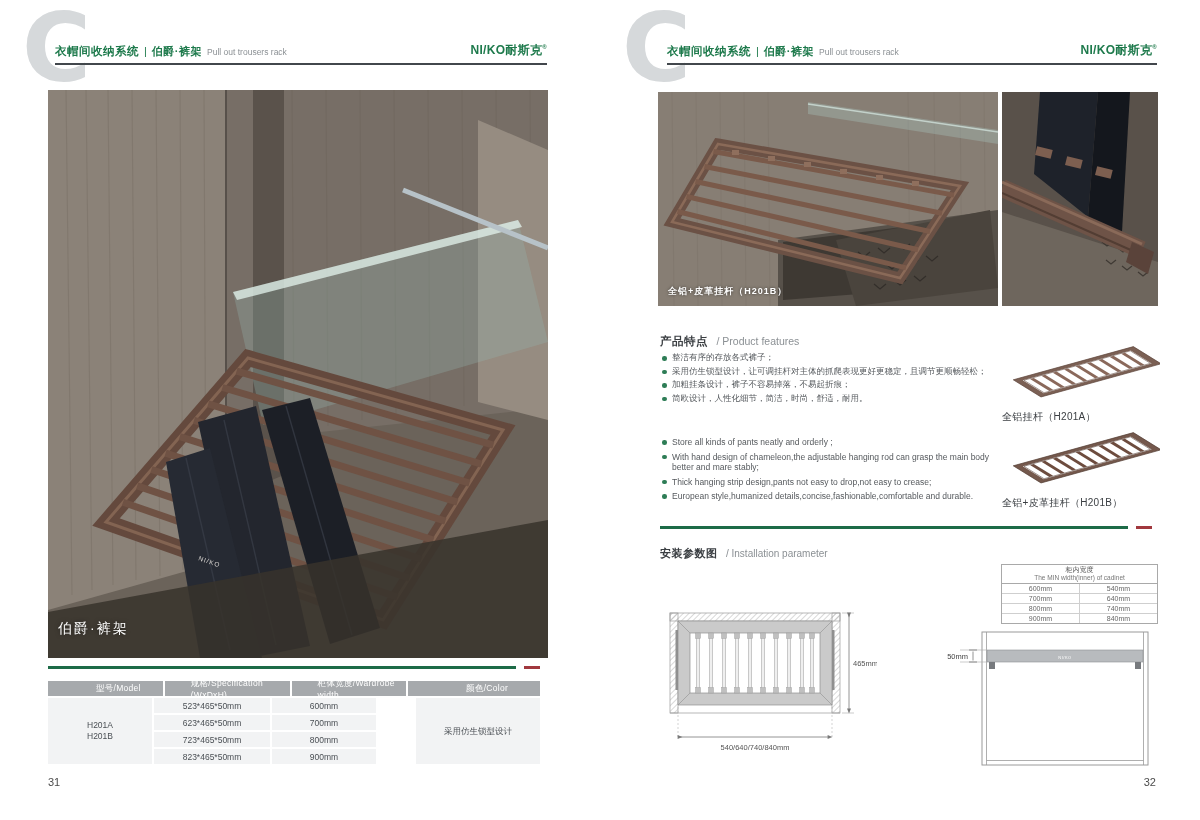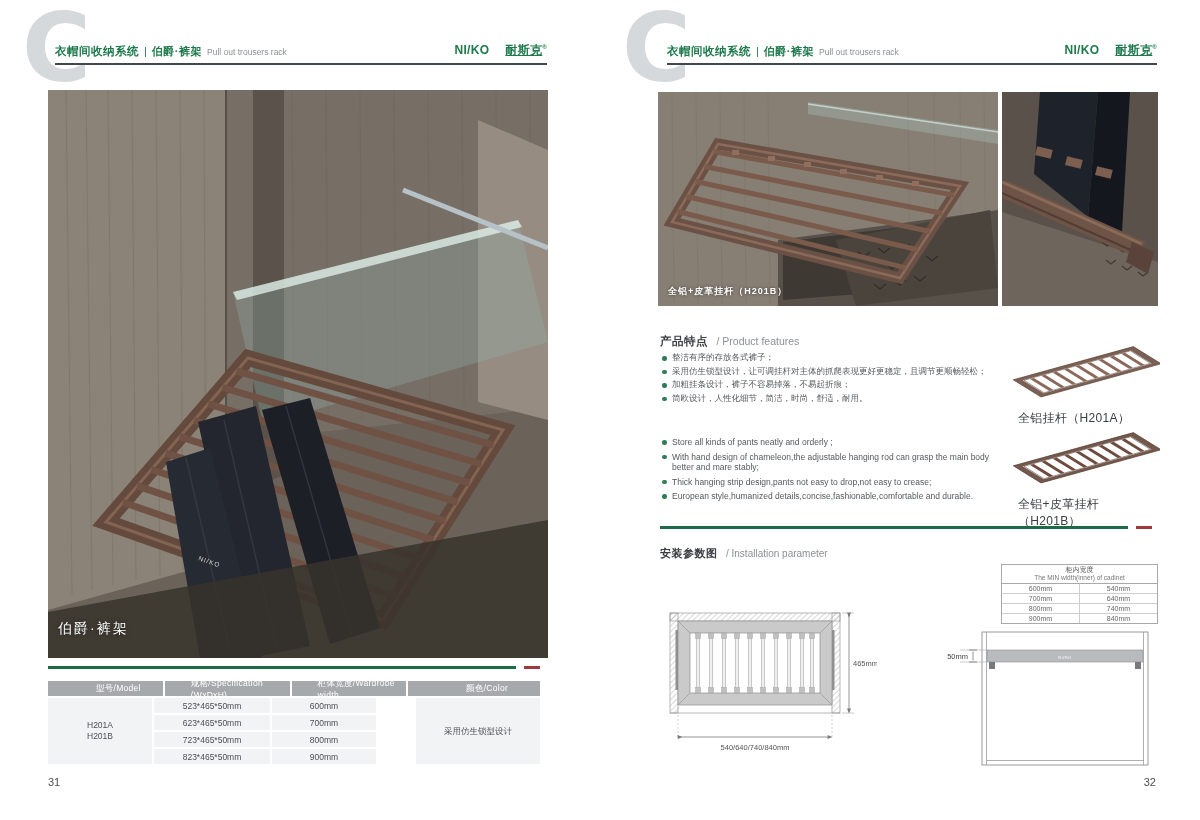--- a/index.html
+++ b/index.html
@@ -20,21 +20,21 @@
 
   .watermark{position:absolute;left:22px;top:4px;font-size:94px;line-height:90px;font-weight:800;
     color:#d6d9db;font-family:"DejaVu Sans",sans-serif;}
   .hdr{position:absolute;top:41px;left:var(--inl);white-space:nowrap;z-index:2;}
   .hdr .sys{font-size:11.5px;font-weight:700;color:var(--green);letter-spacing:.5px;}
   .hdr .bar{font-size:11px;color:var(--green);margin:0 5px;font-weight:400;}
   .hdr .series{font-size:11px;font-weight:700;color:var(--green);letter-spacing:.5px;}
   .hdr .sub{font-size:8.5px;color:#8b9094;margin-left:5px;}
   .logo{position:absolute;top:42px;right:var(--inr);color:var(--green);font-weight:800;
     font-size:12px;letter-spacing:.3px;z-index:2;}
-  .logo .cn{margin-left:16px;text-decoration:underline;}
+  .logo .cn{margin-left:0;}
   .logo sup{font-size:6px;vertical-align:super;}
   .hline{position:absolute;top:63px;left:var(--inl);right:var(--inr);height:2px;background:#42474c;}
 
   .photo{position:absolute;overflow:hidden;background:#6b635a;}
   .photo svg{display:block;}
   .photo-caption{position:absolute;left:10px;bottom:20px;color:#fff;font-size:14px;
     font-weight:500;letter-spacing:2px;text-shadow:0 0 4px rgba(0,0,0,.5);}
   .photo-caption-sm{position:absolute;left:10px;bottom:8px;color:#fff;font-size:9px;
     font-weight:600;letter-spacing:1px;text-shadow:0 0 3px rgba(0,0,0,.6);}
 
@@ -65,21 +65,21 @@
   .blist{position:absolute;list-style:none;margin:0;padding:0;}
   .blist li{position:relative;padding-left:12px;color:#55595d;margin-bottom:4px;}
   .blist li::before{content:"";position:absolute;left:2px;top:3px;width:4.5px;height:4.5px;
     border-radius:50%;background:#2e7d56;}
   .zh-list{left:60px;top:353px;width:350px;font-size:8.5px;line-height:9px;}
   .zh-list li{margin-bottom:4.5px;}
   .en-list{left:60px;top:437px;width:336px;font-size:8.5px;line-height:10.5px;}
   .en-list li{margin-bottom:4px;}
 
   .side-card{position:absolute;left:402px;width:158px;}
-  .side-label{font-size:12px;color:#3a3e42;margin-top:2px;letter-spacing:.3px;margin-left:16px;}
+  .side-label{font-size:10px;color:#3a3e42;margin-top:2px;letter-spacing:.3px;}
 
   .inst-head{position:absolute;left:60px;top:543px;white-space:nowrap;text-align:right;}
   .inst-head .zh{font-size:11px;font-weight:700;color:#3a3e42;letter-spacing:.5px;}
   .inst-head .en{font-size:10px;color:#8b9094;margin-left:4px;}
 
   .mini-table{position:absolute;left:401px;top:564px;width:157px;border:1px solid #a9a9a9;
     background:#fff;box-sizing:border-box;}
   .mt-head{border-bottom:1px solid #a9a9a9;text-align:center;padding:1px 0;}
   .mt-head .h1{font-size:7px;color:#555;line-height:8px;}
   .mt-head .h2{font-size:6.5px;color:#777;line-height:7.5px;}

